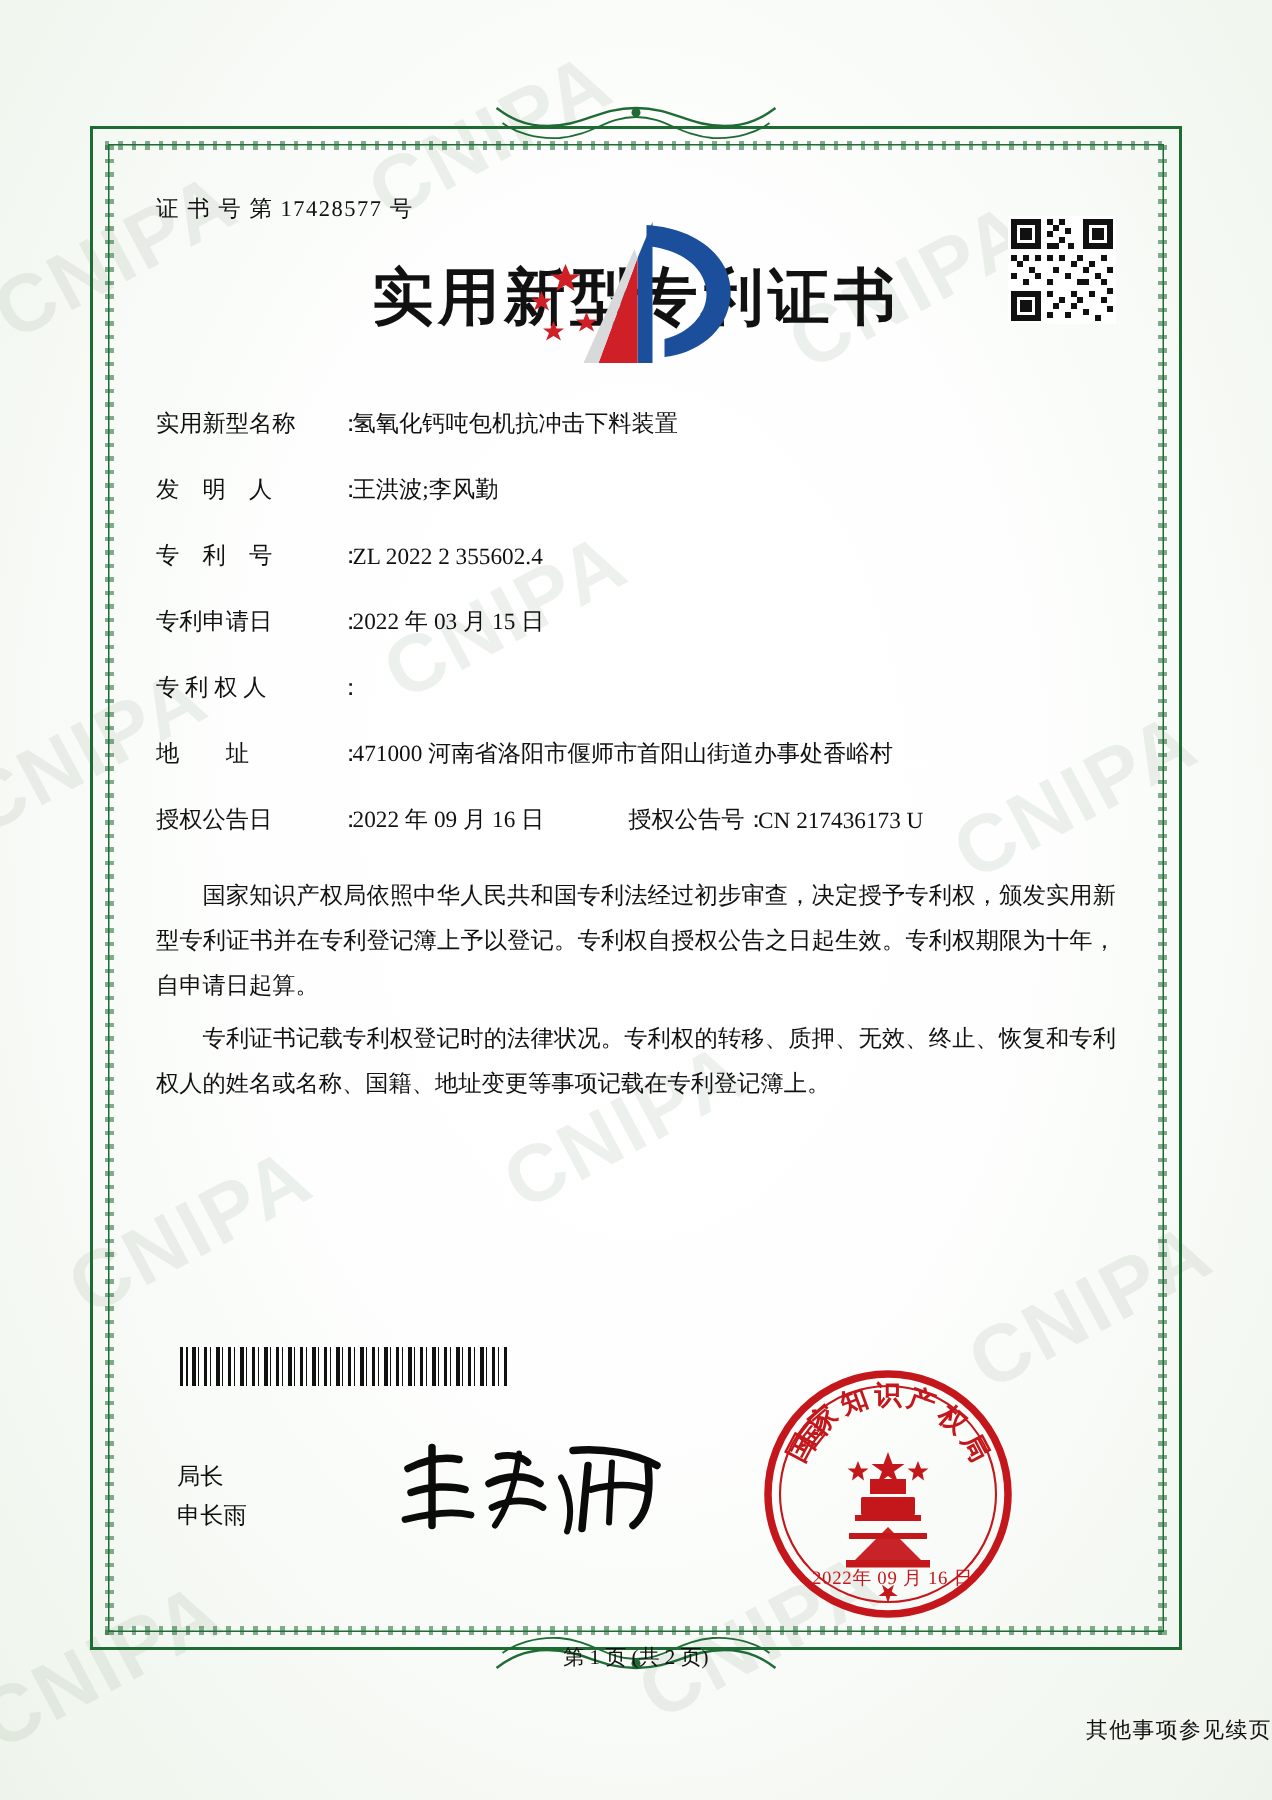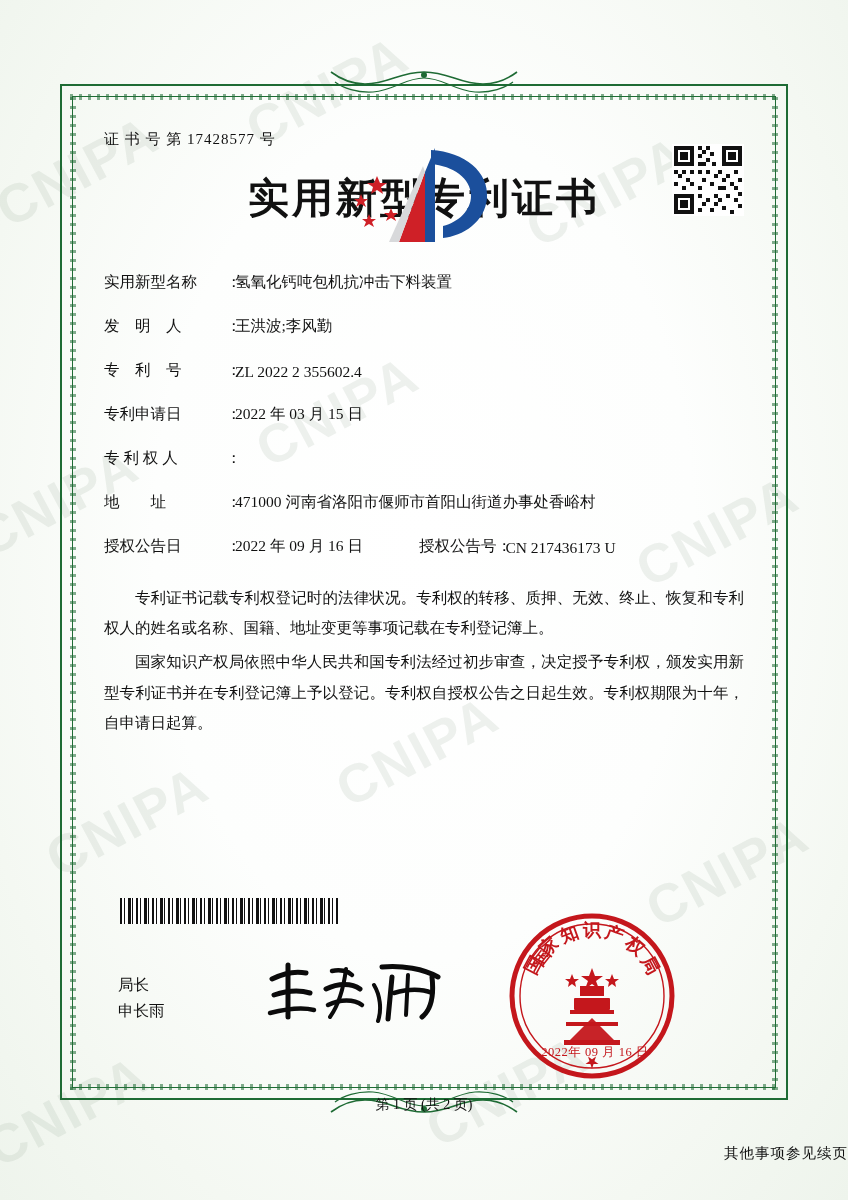--- a/index.html
+++ b/index.html
@@ -389,22 +389,22 @@
         <span class="field-colon">：</span>
         <span class="field-value">2022 年 09 月 16 日</span>
         <span class="field-label2">授权公告号</span>
         <span class="field-colon">：</span>
         <span class="field-value">CN 217436173 U</span>
       </div>
 
     </div>
 
     <div class="paras">
+      <p>国家知识产权局依照中华人民共和国专利法经过初步审查，决定授予专利权，颁发实用新型专利证书并在专利登记簿上予以登记。专利权自授权公告之日起生效。专利权期限为十年，自申请日起算。</p>
       <p>专利证书记载专利权登记时的法律状况。专利权的转移、质押、无效、终止、恢复和专利权人的姓名或名称、国籍、地址变更等事项记载在专利登记簿上。</p>
-      <p>国家知识产权局依照中华人民共和国专利法经过初步审查，决定授予专利权，颁发实用新型专利证书并在专利登记簿上予以登记。专利权自授权公告之日起生效。专利权期限为十年，自申请日起算。</p>
     </div>
 
   </div>
 
   <div class="barcode"></div>
 
   <div class="sig-block">
     <div>局长</div>
     <div>申长雨</div>
   </div>

